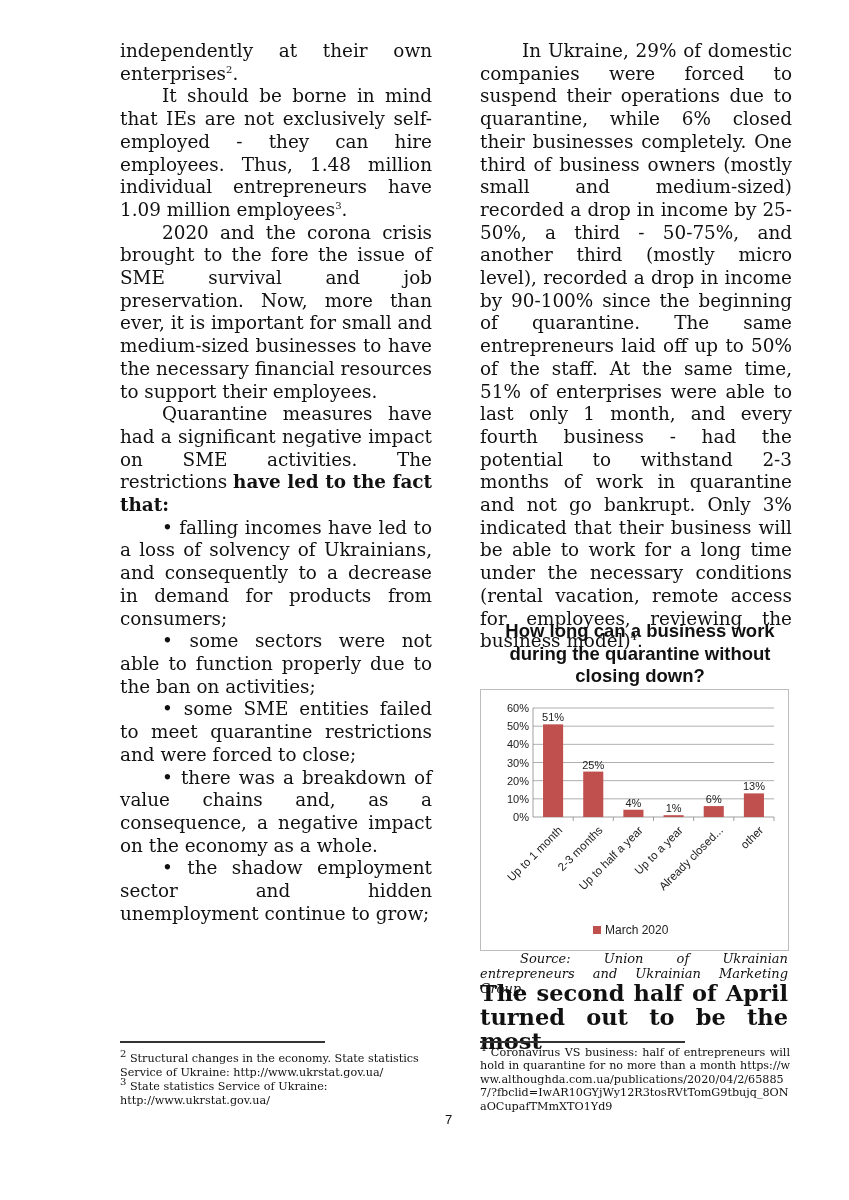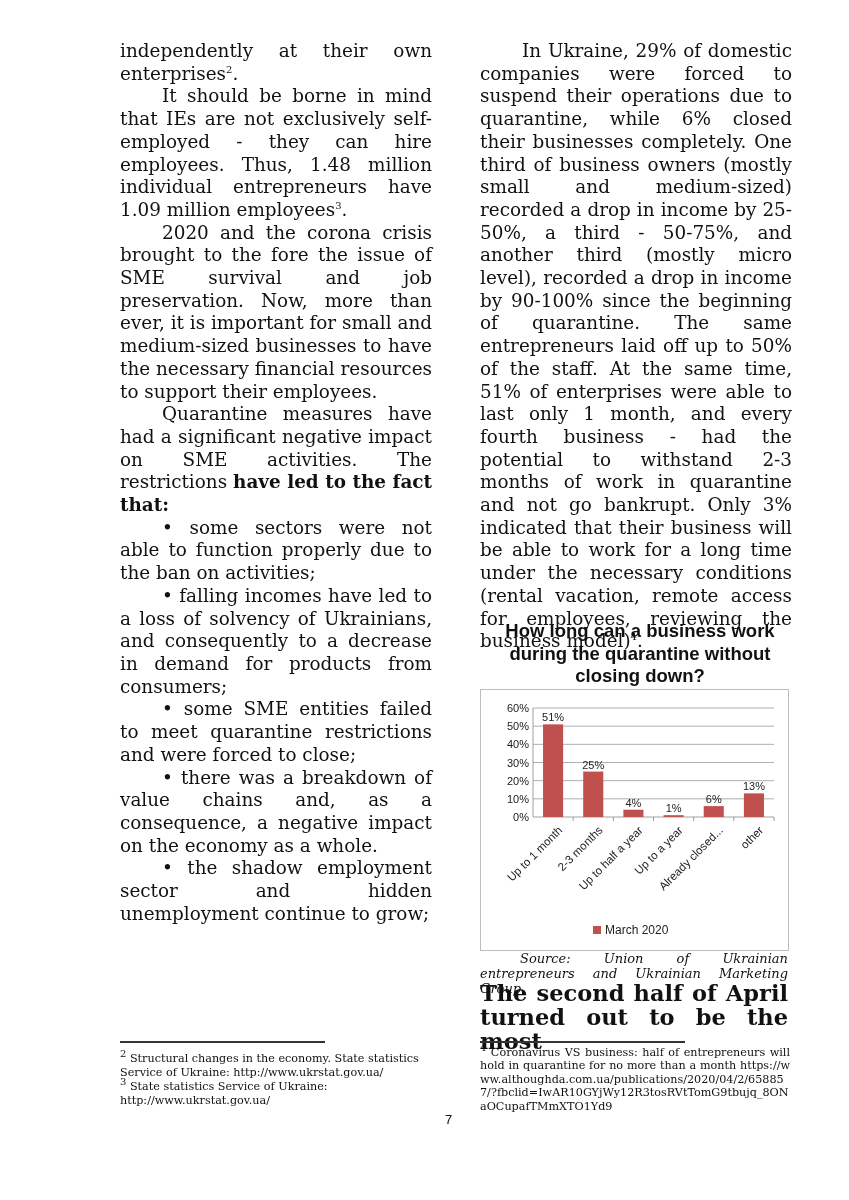--- a/index.html
+++ b/index.html
@@ -27,22 +27,22 @@
   svg text { font-family:"Liberation Sans",sans-serif; }
 </style>
 </head>
 <body>
 
 <div class="col col-left">
   <p class="p"><span>independently at their own enterprises</span><sup class="fn">2</sup><span>.</span></p>
   <p class="p indent"><span>It should be borne in mind that IEs are not exclusively self-employed - they can hire employees. Thus, 1.48 million individual entrepreneurs have 1.09 million employees</span><sup class="fn">3</sup><span>.</span></p>
   <p class="p indent">2020 and the corona crisis brought to the fore the issue of SME survival and job preservation. Now, more than ever, it is important for small and medium-sized businesses to have the necessary financial resources to support their employees.</p>
   <p class="p indent"><span>Quarantine measures have had a significant negative impact on SME activities. The restrictions</span> <span class="bold">have led to the fact that:</span></p>
+  <p class="bul">• falling incomes have led to a loss of solvency of Ukrainians, and consequently to a decrease in demand for products from consumers;</p>
   <p class="bul">• some sectors were not able to function properly due to the ban on activities;</p>
-  <p class="bul">• falling incomes have led to a loss of solvency of Ukrainians, and consequently to a decrease in demand for products from consumers;</p>
   <p class="bul">• some SME entities failed to meet quarantine restrictions and were forced to close;</p>
   <p class="bul">• there was a breakdown of value chains and, as a consequence, a negative impact on the economy as a whole.</p>
   <p class="bul">• the shadow employment sector and hidden unemployment continue to grow;</p>
 </div>
 
 <div class="col col-right">
   <p class="p indent"><span>In Ukraine, 29% of domestic companies were forced to suspend their operations due to quarantine, while 6% closed their businesses completely. One third of business owners (mostly small and medium-sized) recorded a drop in income by 25-50%, a third - 50-75%, and another third (mostly micro level), recorded a drop in income by 90-100% since the beginning of quarantine. The same entrepreneurs laid off up to 50% of the staff. At the same time, 51% of enterprises were able to last only 1 month, and every fourth business - had the potential to withstand 2-3 months of work in quarantine and not go bankrupt. Only 3% indicated that their business will be able to work for a long time under the necessary conditions (rental vacation, remote access for employees, reviewing the business model)</span><sup class="fn">4</sup><span>.</span></p>
 </div>
 
 <div class="chart-title">How long can a business work during the quarantine without closing down?</div>

